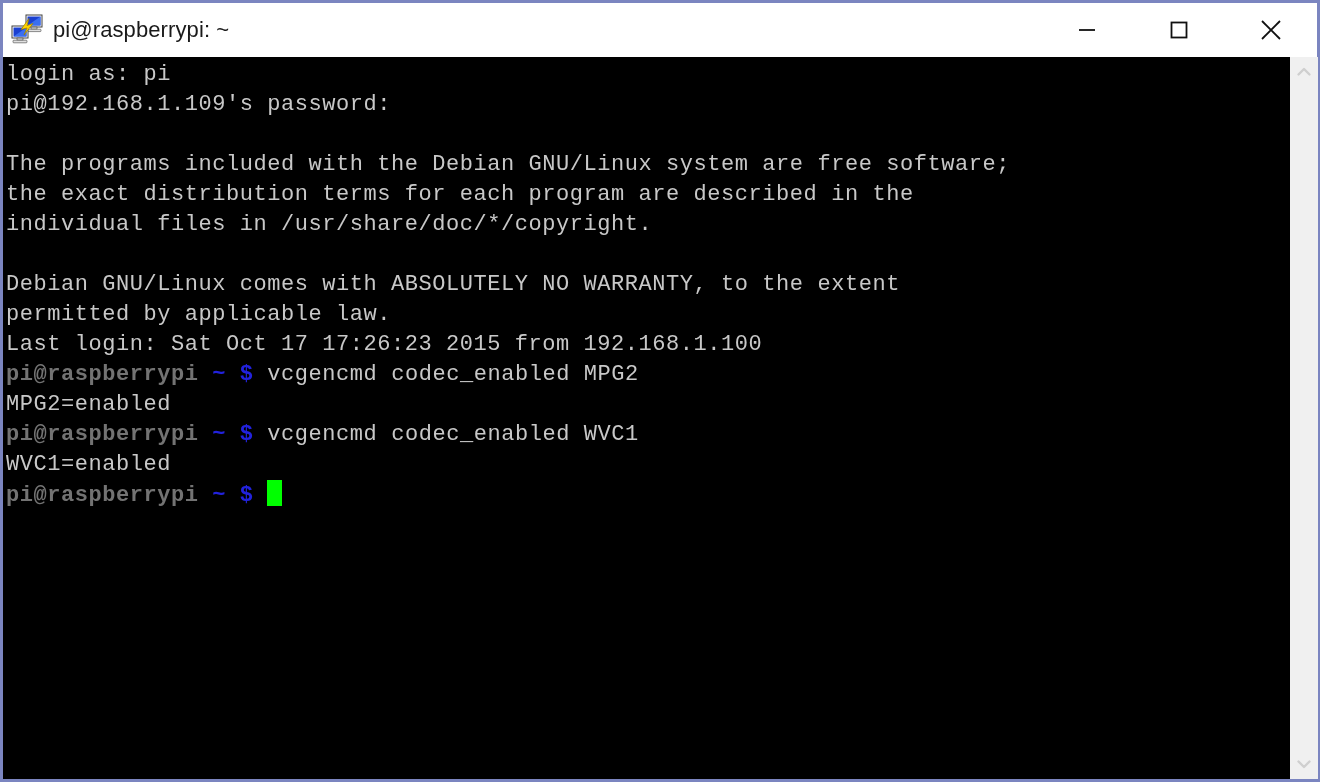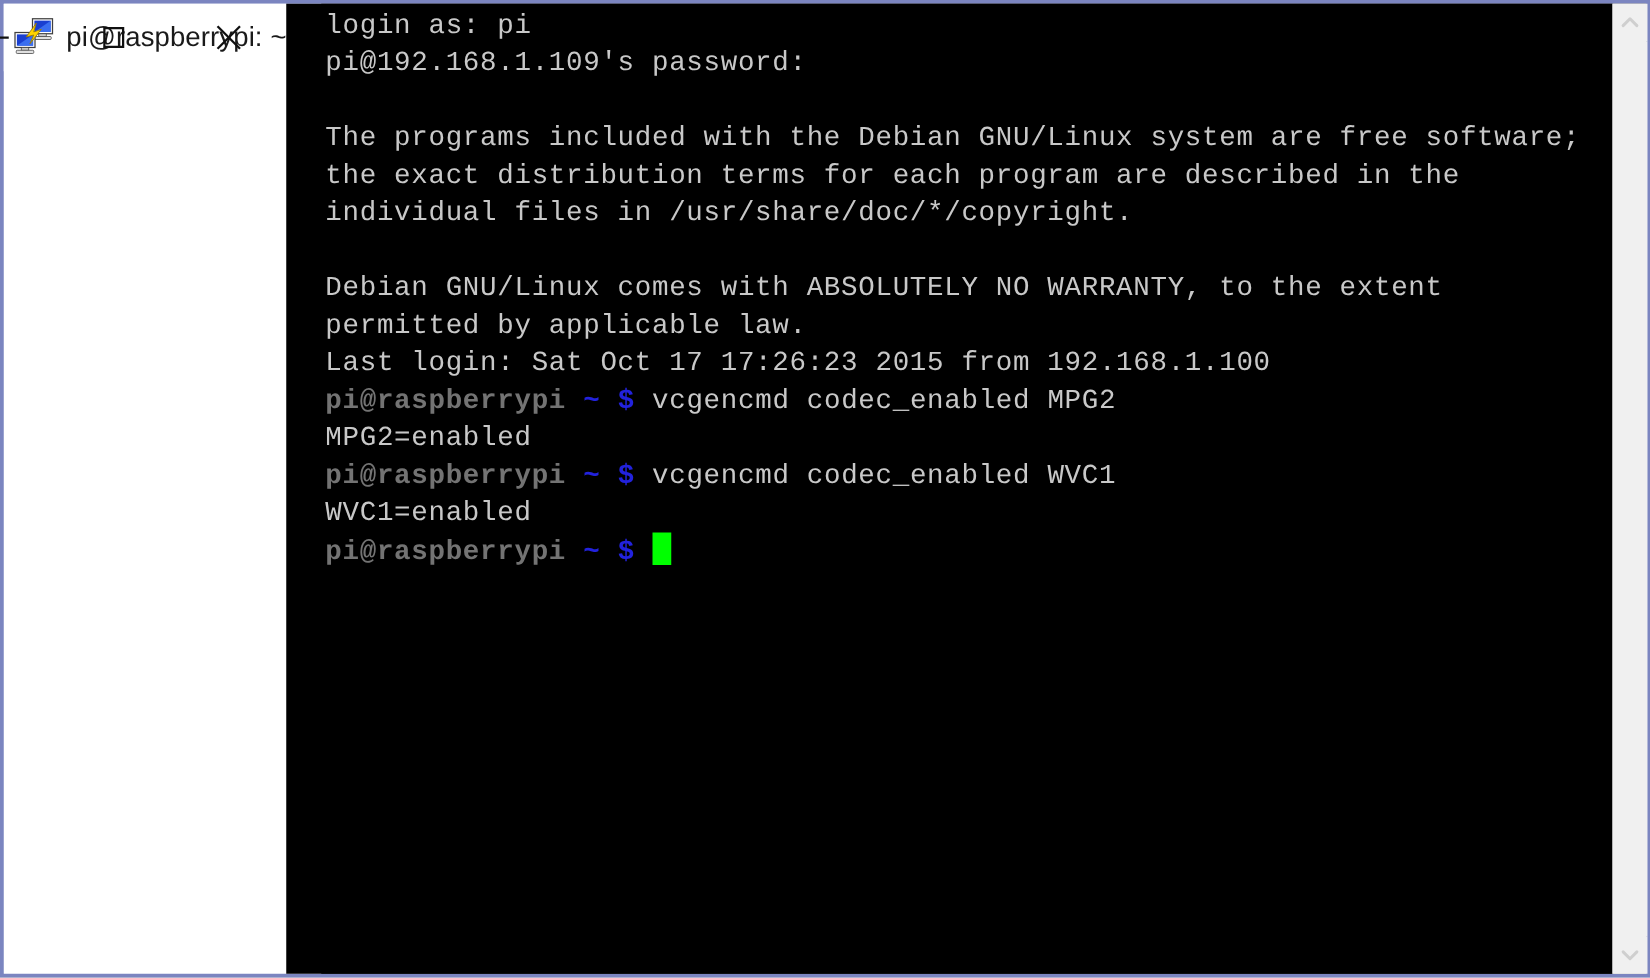--- a/index.html
+++ b/index.html
@@ -18,20 +18,21 @@
   
   .window {
     position: absolute;
     left: 0; top: 0;
     width: 1320px;
     height: 782px;
     box-sizing: border-box;
     border: 3px solid #7b85c0;
     background: #ffffff;
     display: flex;
+    flex-direction: column;
   }
 
   
   .titlebar {
     height: 54px;
     flex: 0 0 54px;
     background: #ffffff;
     display: flex;
     align-items: center;
     position: relative;
@@ -79,21 +80,20 @@
   }
   .ctrl svg { display: block; }
 
   
   .term-wrap {
     flex: 1 1 auto;
     display: flex;
     background: #000000;
     min-height: 0;
     position: relative;
-    padding-left: 28px;
   }
   .terminal {
     flex: 1 1 auto;
     background: #000000;
     overflow: hidden;
     padding: 3px 0 0 3px;
     box-sizing: border-box;
   }
   .term-lines {
     font-family: "Liberation Mono", "DejaVu Sans Mono", monospace;

